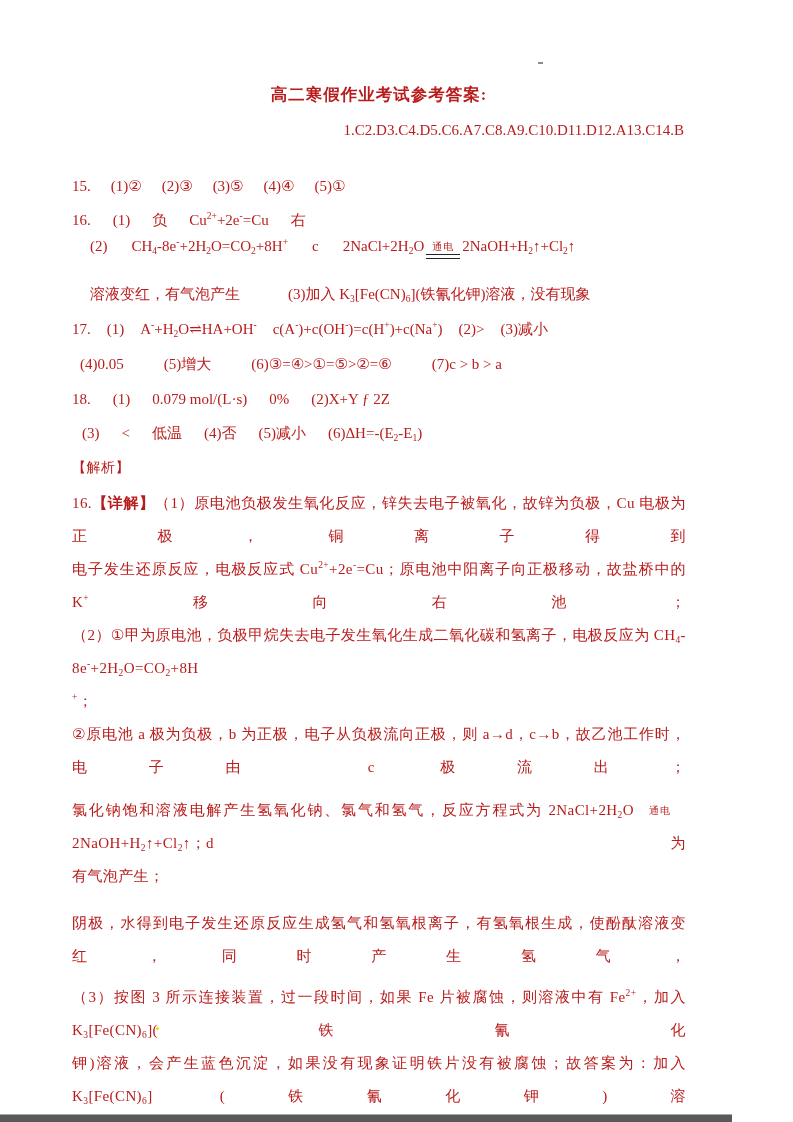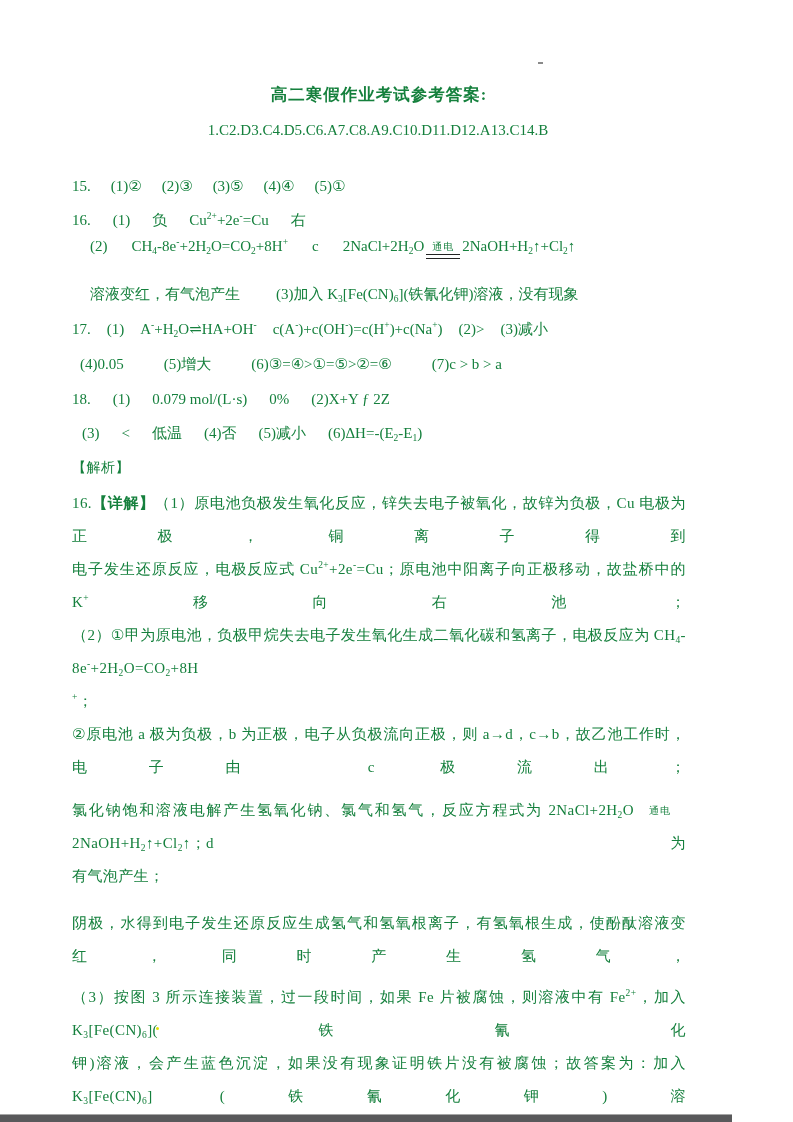--- a/index.html
+++ b/index.html
@@ -2,40 +2,40 @@
 <html><head>
 <meta charset="utf-8">
 <style>
   html,body{margin:0;padding:0;background:#ffffff;}
   .page{
     position:relative;
     width:732px;height:1122px;
     background:#ffffff;
     overflow:hidden;
     font-family:"Liberation Serif","DejaVu Serif","DejaVu Sans",serif;
-    color:#15803d;
+    color:#b91c1c;
   }
   .content{padding:0 46px 0 72px;}
   .doc-title{
     margin-top:84px;
     text-align:center;
     font-weight:bold;
     font-size:16.5px;
     letter-spacing:1px;
   }
   .row{
     display:flex;align-items:baseline;
     font-size:15px;margin-top:16px;white-space:nowrap;
   }
   .row .itm{flex:0 0 auto;}
-  .choices{justify-content:center;width:612px;}
+  .choices{justify-content:flex-end;width:612px;}
   .r15{gap:20px;margin-top:38px;}
   .r16a{gap:22px;}
   .r16b{gap:24px;padding-left:18px;margin-top:8px;}
-  .rsol{gap:36px;padding-left:18px;margin-top:26px;}
+  .rsol{gap:48px;padding-left:18px;margin-top:26px;}
   .r17a{gap:16px;}
   .r17b{gap:40px;padding-left:8px;}
   .r18a{gap:22px;margin-top:17px;align-items:flex-end;}
   .r18b{gap:22px;padding-left:10px;}
   .jiexi{font-weight:normal;font-size:14px;margin-top:16px;letter-spacing:0.5px;}
   .para{font-size:15px;line-height:33px;margin-top:10px;}
   .pline{letter-spacing:0.4px;}
   .pline.j{text-align:justify;text-align-last:justify;}
   .mt10{margin-top:10px;}
   .mt12{margin-top:8px;}

